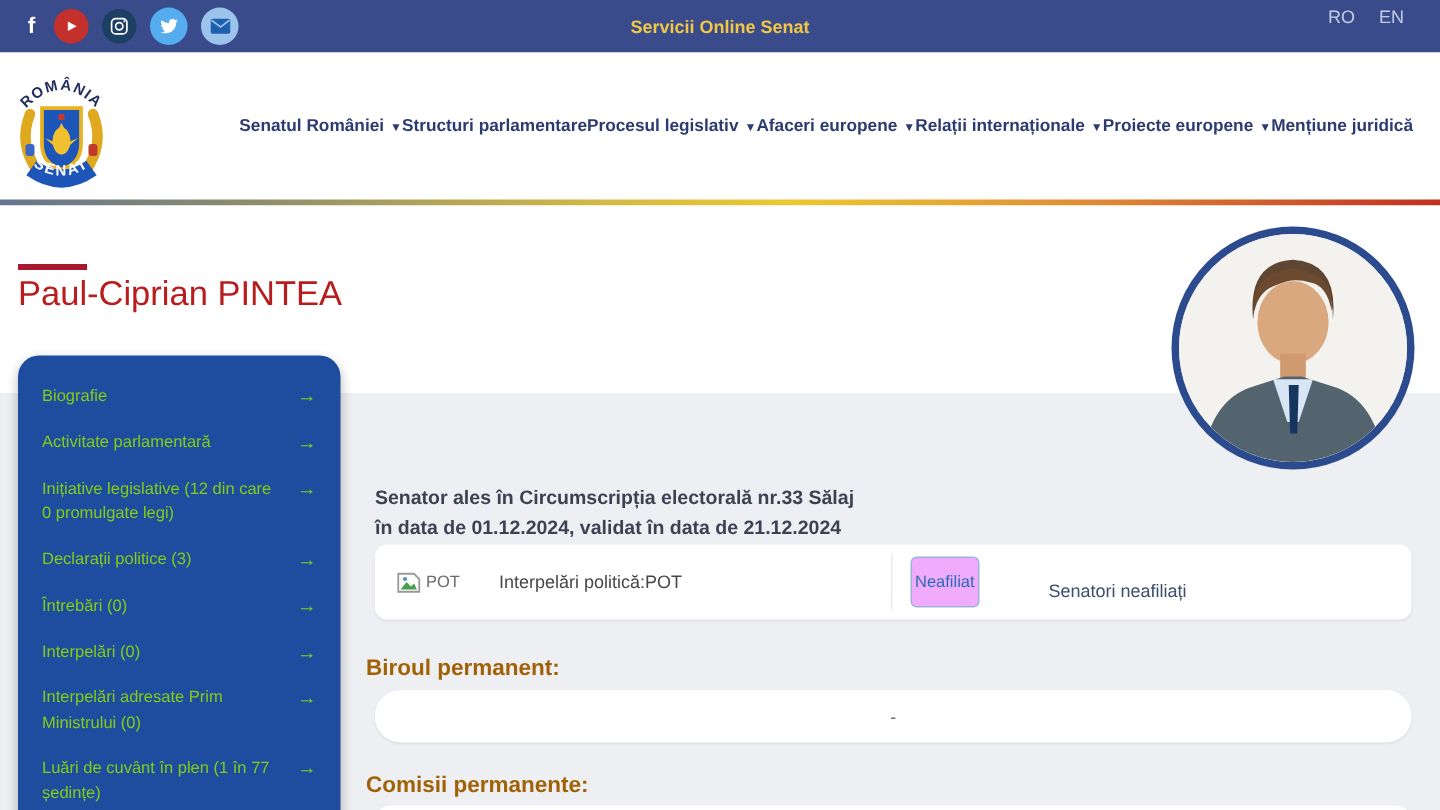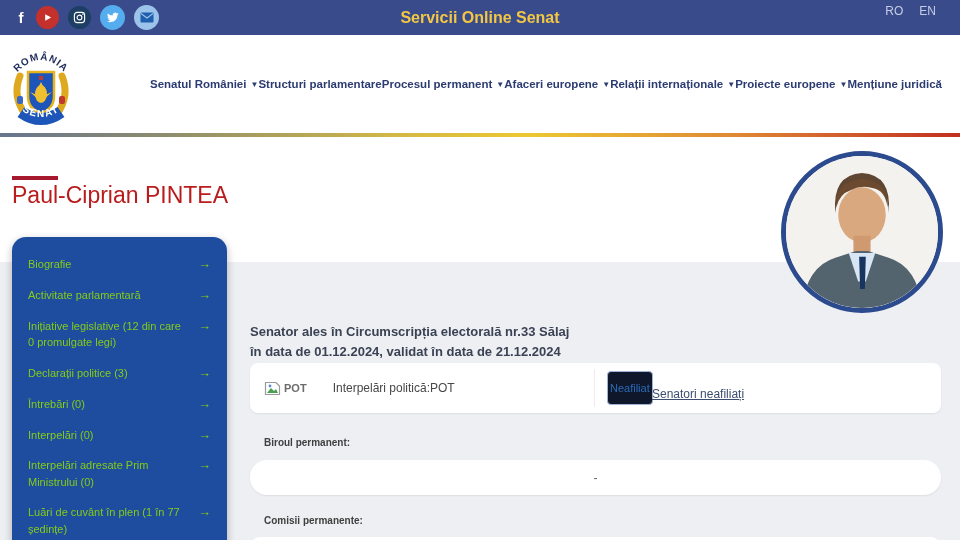--- a/index.html
+++ b/index.html
@@ -8,21 +8,21 @@
 
   
   .topbar { position:absolute; left:0; top:0; width:960px; height:35px; background:#3a4b8c; }
   .social { position:absolute; left:15px; top:0; height:35px; display:flex; align-items:center; gap:9px; }
   .fb-letter { color:#fff; font-weight:bold; font-size:15px; width:12px; text-align:center; }
   .sicon { width:23px; height:23px; border-radius:50%; display:flex; align-items:center; justify-content:center; }
   .sicon.yt { background:#c4302b; }
   .sicon.ig { background:#1c3f63; }
   .sicon.tw { background:#55acee; width:25px; height:25px; }
   .sicon.mail { background:#9cc3ea; width:25px; height:25px; }
-  .topbar-center { position:absolute; left:0; right:0; top:0; height:35px; display:flex; align-items:center; justify-content:center; color:#f2c744; font-weight:bold; font-size:16px; }
+  .topbar-center { position:absolute; left:0; right:0; top:0; height:35px; display:flex; align-items:center; justify-content:center; color:#f2c744; font-weight:bold; font-size:12px; }
   .langs { position:absolute; right:24px; top:0; height:22px; display:flex; align-items:center; gap:16px; color:#c5cde4; font-size:12px; }
   .langs span { cursor:pointer; }
 
   
   .header { position:absolute; left:0; top:35px; width:960px; height:98px; background:#fff; }
   .logo { position:absolute; left:8px; top:5px; width:66px; height:88px; }
   .nav { position:absolute; right:18px; top:0; height:98px; display:flex; align-items:center; }
   .nav-item { display:flex; align-items:center; color:#2c3c72; font-size:11.5px; font-weight:bold; text-decoration:none; cursor:pointer; white-space:nowrap; }
   .caret { font-size:8px; margin-left:4px; color:#2c3c72; }
 
@@ -45,26 +45,26 @@
   .side-arrow { font-size:13px; font-weight:bold; line-height:1.3; }
 
   
   .avatar { position:absolute; left:781px; top:151px; width:162px; height:162px; border:5px solid #2c4a8e; border-radius:50%; overflow:hidden; background:#f5f3f0; }
 
   
   .mandate { position:absolute; left:250px; top:322px; font-size:13px; font-weight:bold; color:#3a4254; line-height:1.55; }
   .card { position:absolute; background:#fff; box-shadow:0 1px 2px rgba(0,0,0,.07); }
   .card-party { left:250px; top:363px; width:691px; height:50px; border-radius:8px; }
   .party-left { position:absolute; left:14px; top:0; bottom:0; display:flex; align-items:center; }
-  .img-alt { color:#6b6b6b; font-size:11px; margin-left:3px;font-weight:bold; }
+  .img-alt { color:#6b6b6b; font-size:11px; margin-left:3px; }
   .party-label { margin-left:26px; color:#474747; font-size:12px; font-weight:500; }
   .party-divider { position:absolute; left:344px; top:6px; bottom:6px; width:1px; background:#ececec; }
-  .badge { position:absolute; left:357px; top:8px; min-width:36px; height:34px; border:1px solid #9db3d8; border-radius:4px; background:#0f172a; display:flex; align-items:center; padding:0 2px; color:#2a6bb8; font-size:11px; white-space:nowrap; overflow:hidden; }
-  .group-link { position:absolute; left:402px; top:12px; bottom:0; display:flex; align-items:center; color:#3c4d6e; font-size:12px; text-decoration:underline; cursor:pointer; }
-  .section-heading { position:absolute; left:264px; font-size:10px; font-weight:bold; color:#404040; }
+  .badge { position:absolute; left:357px; top:8px; min-width:36px; height:34px; border:1px solid #9db3d8; border-radius:4px; background:#f0abfc; display:flex; align-items:center; padding:0 2px; color:#2a6bb8; font-size:11px; white-space:nowrap; overflow:hidden; }
+  .group-link { position:absolute; left:402px; top:12px; bottom:0; display:flex; align-items:center; color:#3c4d6e; font-size:12px; cursor:pointer;padding-left:47px; }
+  .section-heading { position:absolute; left:244px; font-size:15px; font-weight:bold; color:#a16207; }
   .h-bureau { top:437px; }
   .card-bureau { left:250px; top:460px; width:691px; height:35px; border-radius:17px; display:flex; align-items:center; justify-content:center; color:#666; font-size:12px; }
   .h-committees { top:515px; }
   .card-committees { left:250px; top:537px; width:691px; height:30px; border-radius:10px; }
 </style>
 </head>
 <body>
 
 <div class="screen">
 
@@ -127,21 +127,21 @@
     <div class="nav">
 
       <span class="nav-item">
           <span>Senatul României</span>
           <span class="caret">▼</span>
         </span>
       <span class="nav-item">
           <span>Structuri parlamentare</span>
         </span>
       <span class="nav-item">
-          <span>Procesul permanent</span>
+          <span>Procesul legislativ</span>
           <span class="caret">▼</span>
         </span>
       <span class="nav-item">
           <span>Afaceri europene</span>
           <span class="caret">▼</span>
         </span>
       <span class="nav-item">
           <span>Relații internaționale</span>
           <span class="caret">▼</span>
         </span>

